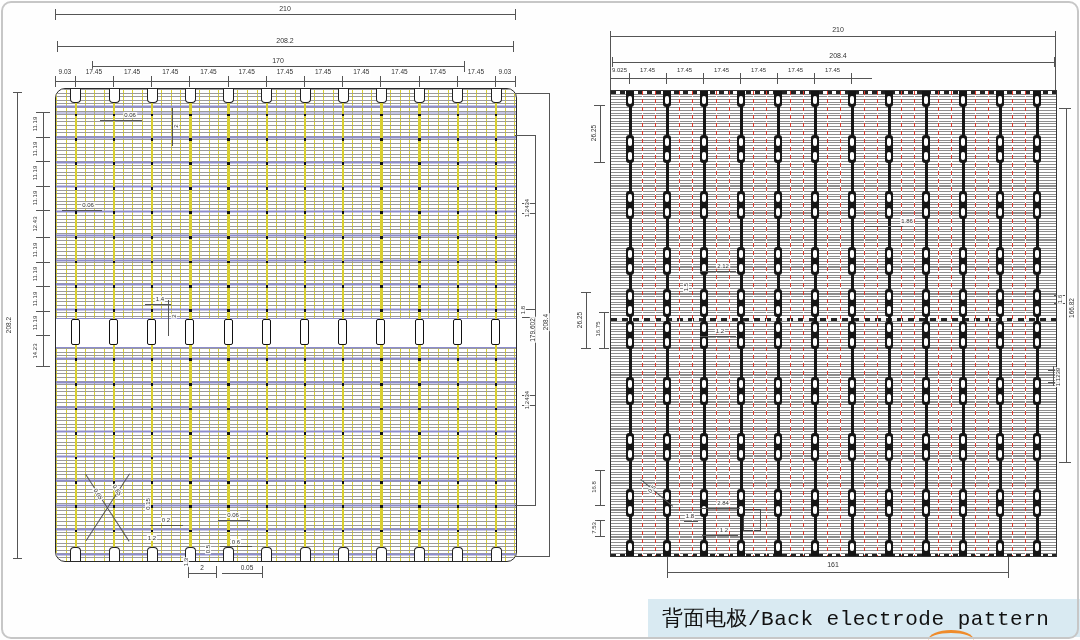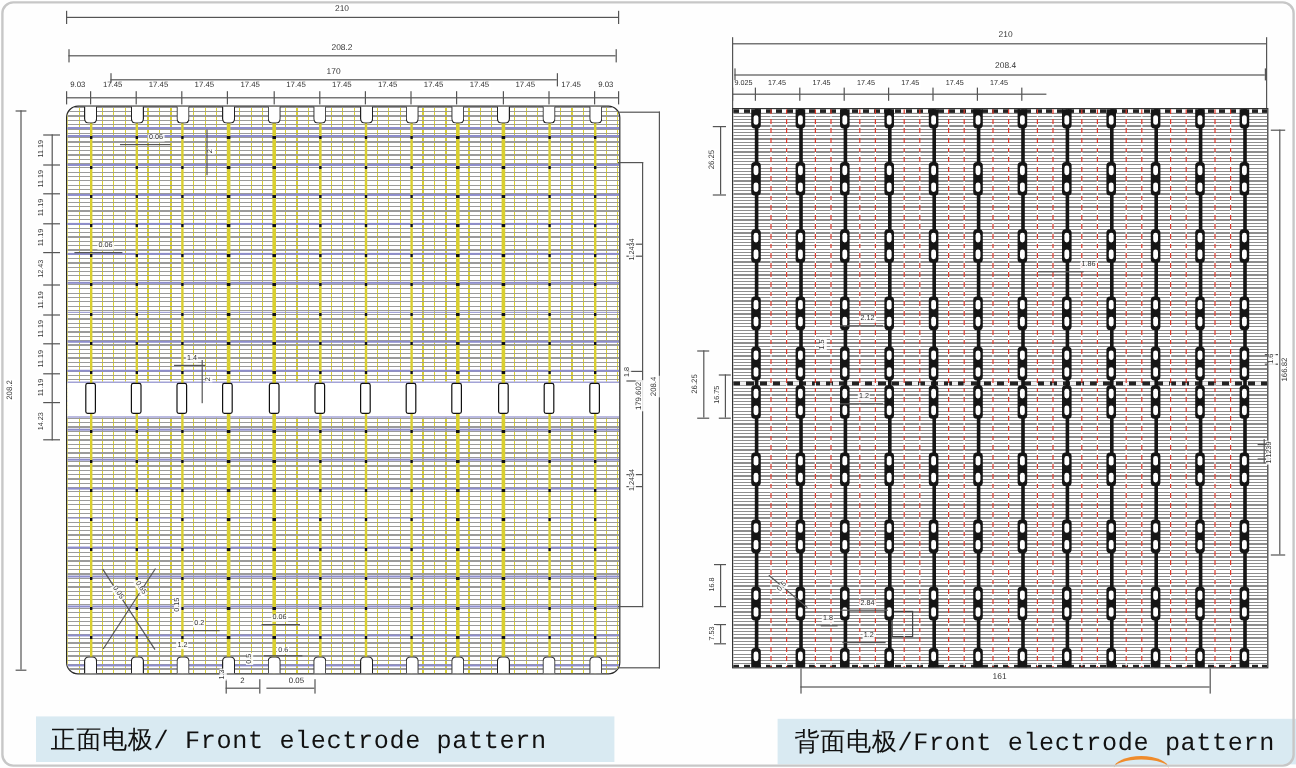--- a/index.html
+++ b/index.html
@@ -797,22 +797,19 @@
       <div class="lb" style="left: 907px; top: 221px; font-size: 6px; transform: translate(-50%, -50%);">1.86</div>
       <div class="lb" style="left: 723px; top: 266px; font-size: 6px; transform: translate(-50%, -50%);">2.12</div>
       <div class="lb" style="left: 686px; top: 287px; font-size: 6px; transform: translate(-50%, -50%) rotate(-90deg);">1.5</div>
       <div class="lb" style="left: 720px; top: 331px; font-size: 6px; transform: translate(-50%, -50%);">1.2</div>
       <div class="lb" style="left: 723px; top: 503px; font-size: 6px; transform: translate(-50%, -50%);">2.84</div>
       <div class="lb" style="left: 690px; top: 516px; font-size: 6px; transform: translate(-50%, -50%);">1.8</div>
       <div class="lb" style="left: 724px; top: 530px; font-size: 6px; transform: translate(-50%, -50%);">1.2</div>
       <div class="lb" style="left: 652px; top: 489px; font-size: 6px; transform: translate(-50%, -50%) rotate(-50deg);">0.5</div>
     </div>
 
-  <div class="caption" id="cap-front">
-    <span>正面电极/ Front electrode pattern</span>
-  </div>
   <div class="caption" id="cap-back">
-    <span>背面电极/Front electrode pattern</span>
+    <span>背面电极/Back electrode pattern</span>
   </div>
 
   <div id="stamp"></div>
   <div class="frame"></div>
 </div>
 
 </body></html>

